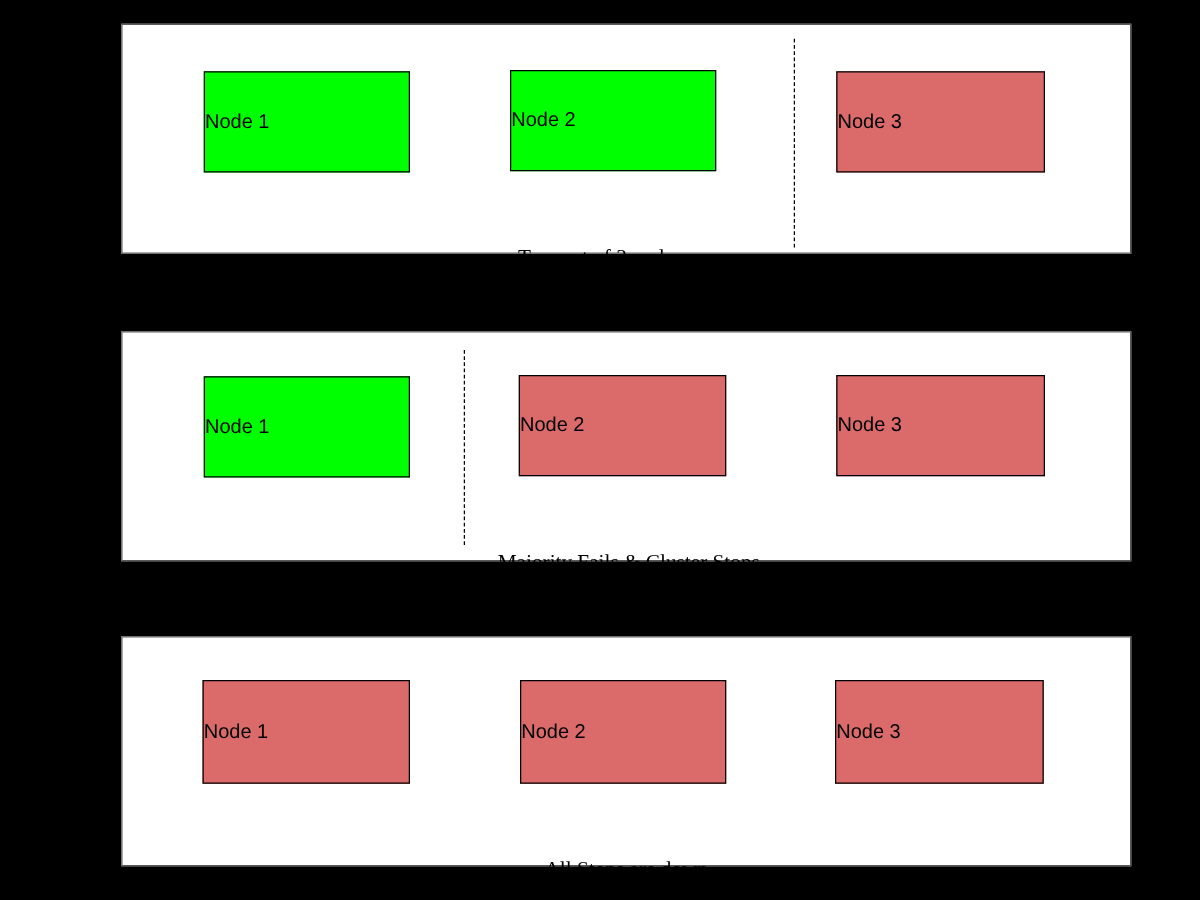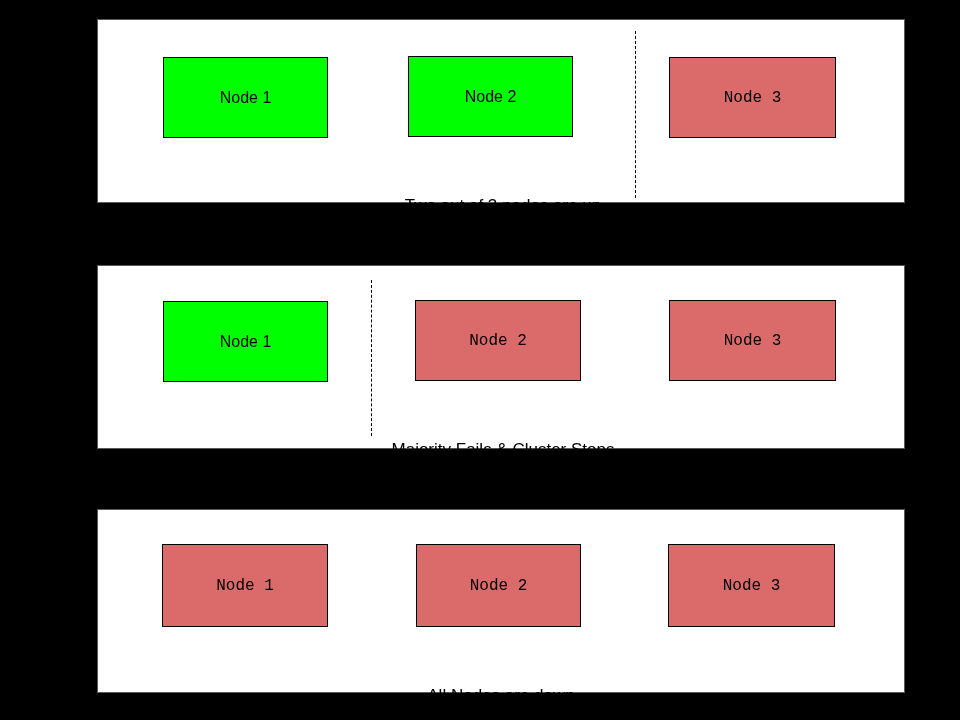--- a/index.html
+++ b/index.html
@@ -31,26 +31,25 @@
   .p2 { top: 265px; }
   .p3 { top: 509px; }
 
   .node {
     position: absolute;
     width: 163px;
     height: 79px;
     border: 1px solid var(--node-border, #000);
     display: flex;
     align-items: center;
-    justify-content: center;
     font-size: 16px;
     line-height: 1;
   }
   .node.up   { background: var(--node-up,   #00ff00); }
-  .node.down { background: var(--node-down, #db6b6b); font-family: Liberation Mono, monospace; }
+  .node.down { background: var(--node-down, #db6b6b); }
 
   
   .p1 .n1 { left: 65px;  top: 37px; }
   .p1 .n2 { left: 310px; top: 36px; }
   .p1 .n3 { left: 571px; top: 37px; width: 165px; }
 
   .p2 .n1 { left: 65px;  top: 35px; }
   .p2 .n2 { left: 317px; top: 34px; width: 164px; }
   .p2 .n3 { left: 571px; top: 34px; width: 165px; }
 
@@ -66,20 +65,21 @@
   .p1 .divider { left: 537px; top: 11px; height: 167px; }
   .p2 .divider { left: 273px; top: 14px; height: 156px; }
 
   .caption {
     position: absolute;
     width: 450px;
     text-align: center;
     font-size: 17px;
     line-height: 21px;
     white-space: pre;
+    font-family: Liberation Serif, serif;
   }
   .p1 .caption { left: 180px; top: 133px; }
   .p2 .caption { left: 180px; top: 131px; }
   .p3 .caption { left: 178px; top: 133px; }
 </style>
 </head>
 <body style="--background: #000000; --panel-bg: #ffffff; --panel-border: #595959; --node-up: #00ff00; --node-down: #db6b6b; --node-border: #000000; --dashed-line: #000000; --text: #000000;">
 
 <div class="stage">
 
@@ -120,18 +120,18 @@
     <div class="node down n1">
       <span>Node 1</span>
     </div>
     <div class="node down n2">
       <span>Node 2</span>
     </div>
     <div class="node down n3">
       <span>Node 3</span>
     </div>
     <div class="caption">
-      <div>All Nodes are down</div>
+      <div>All Stops are down</div>
       
     </div>
   </section>
 
 </div>
 
 </body></html>

